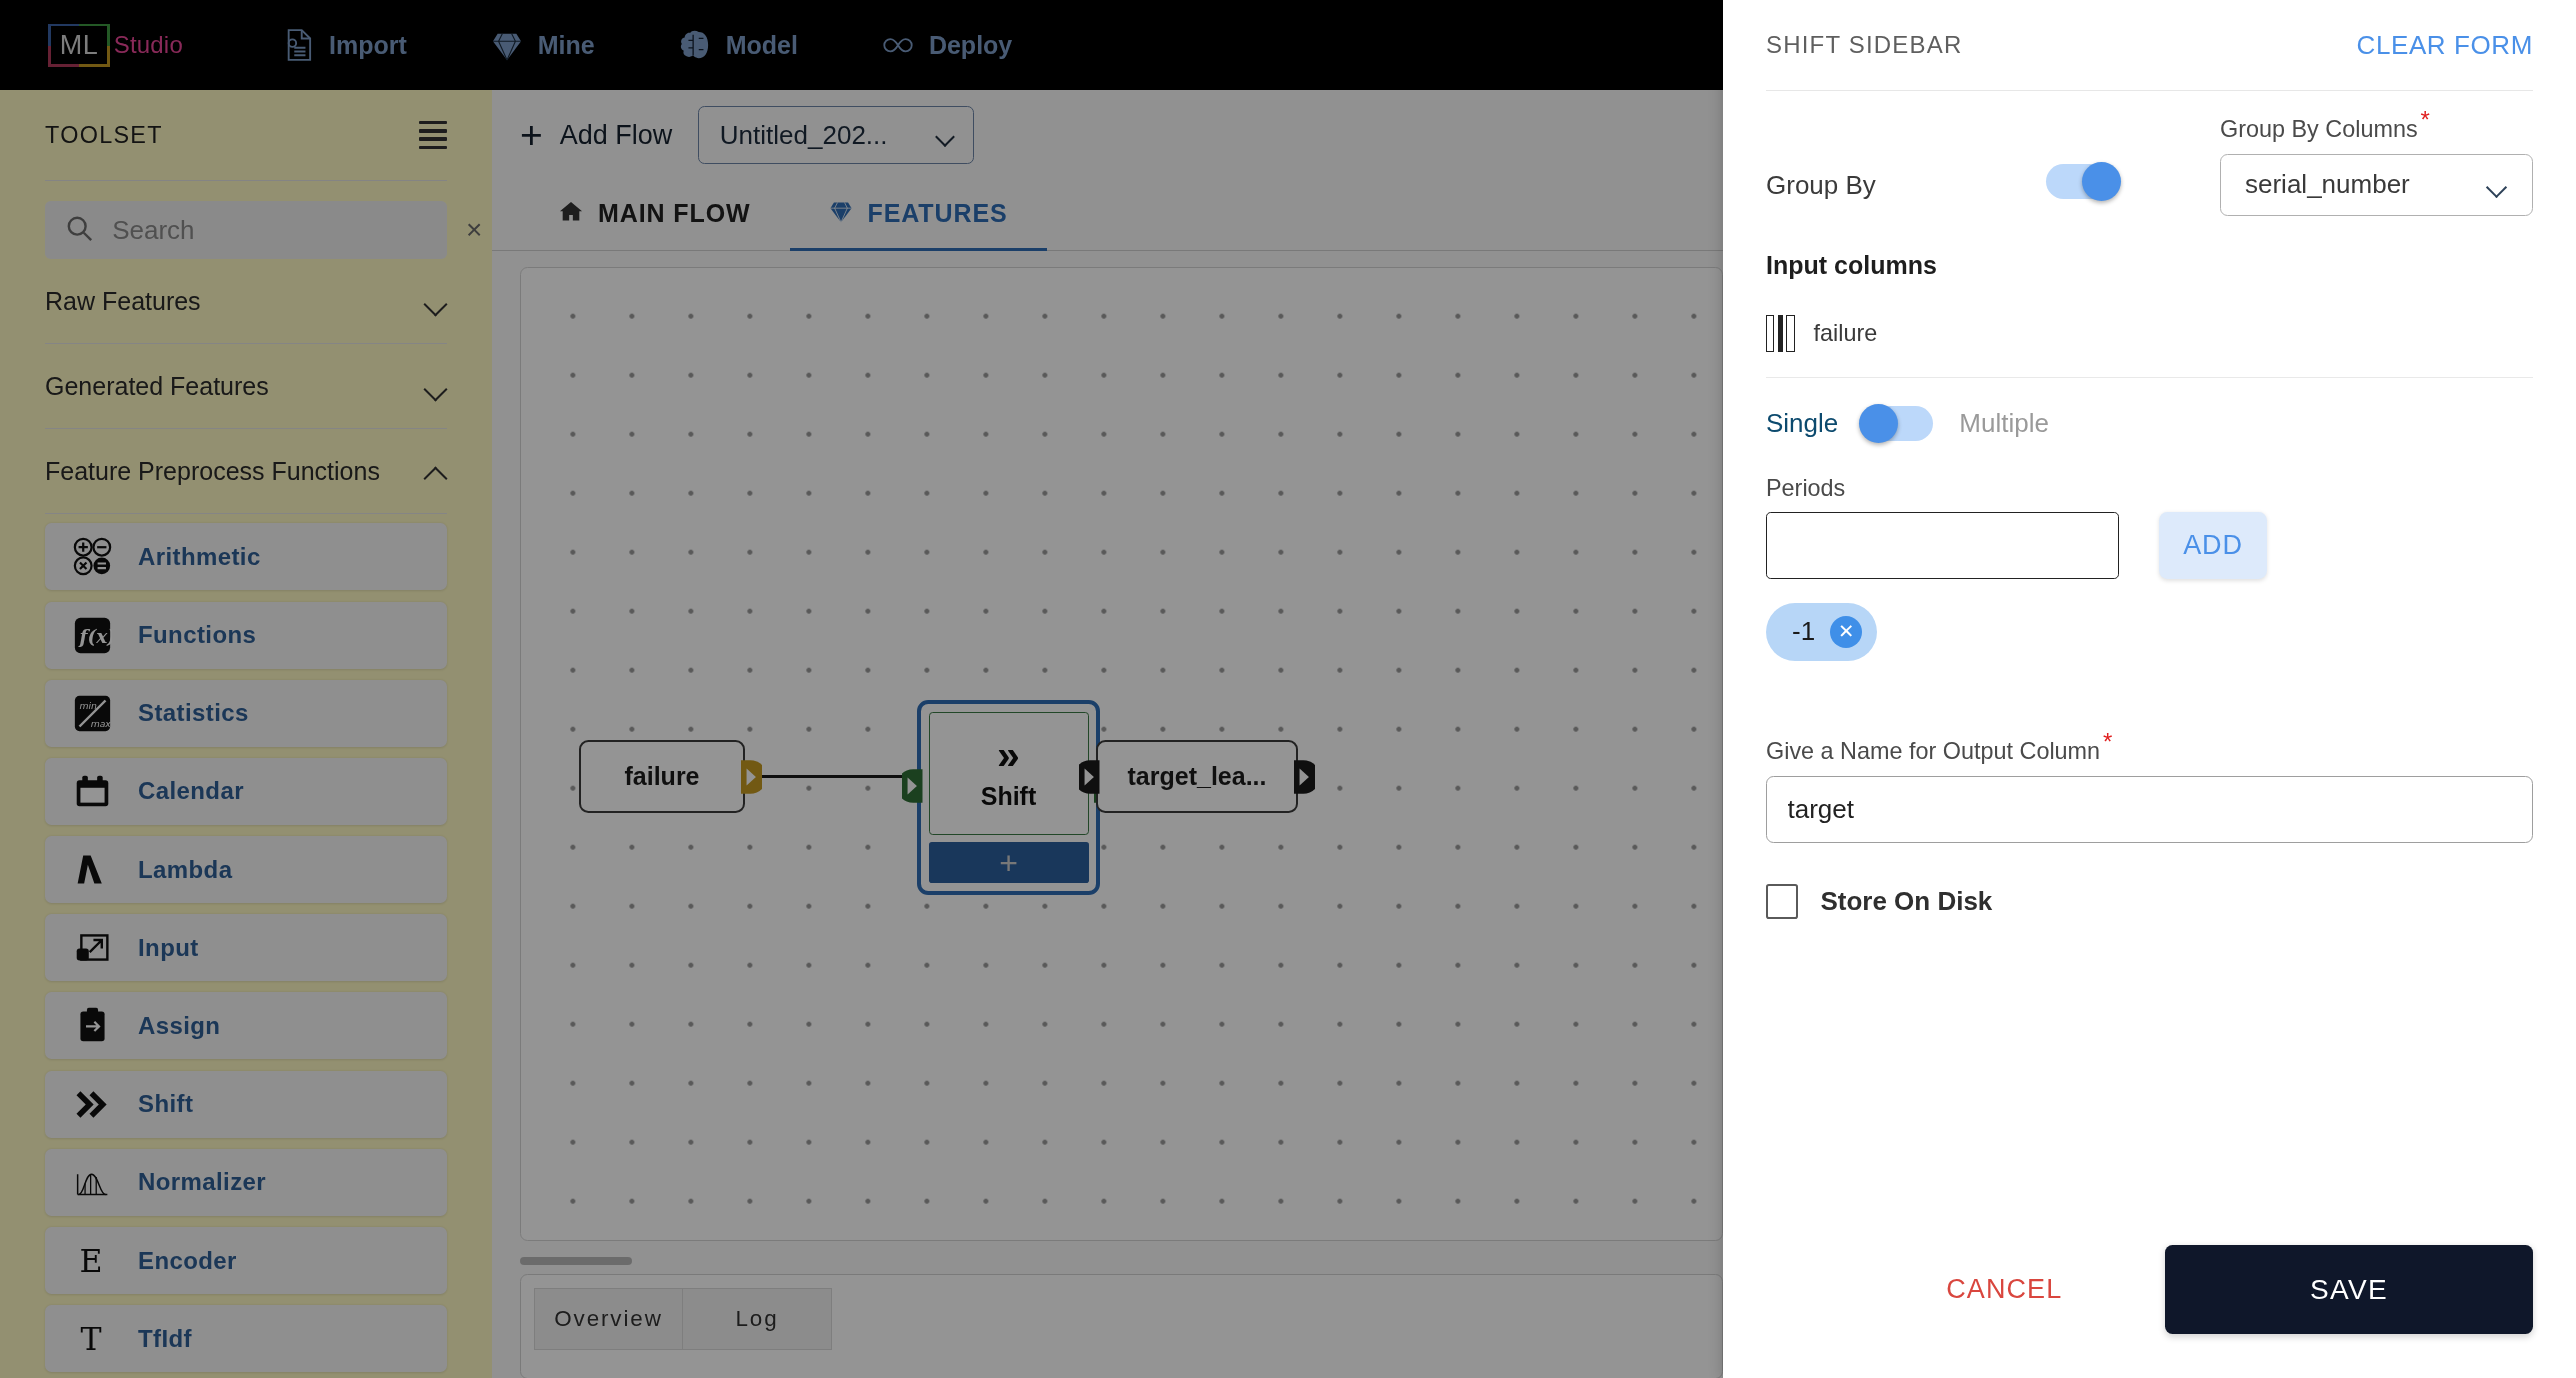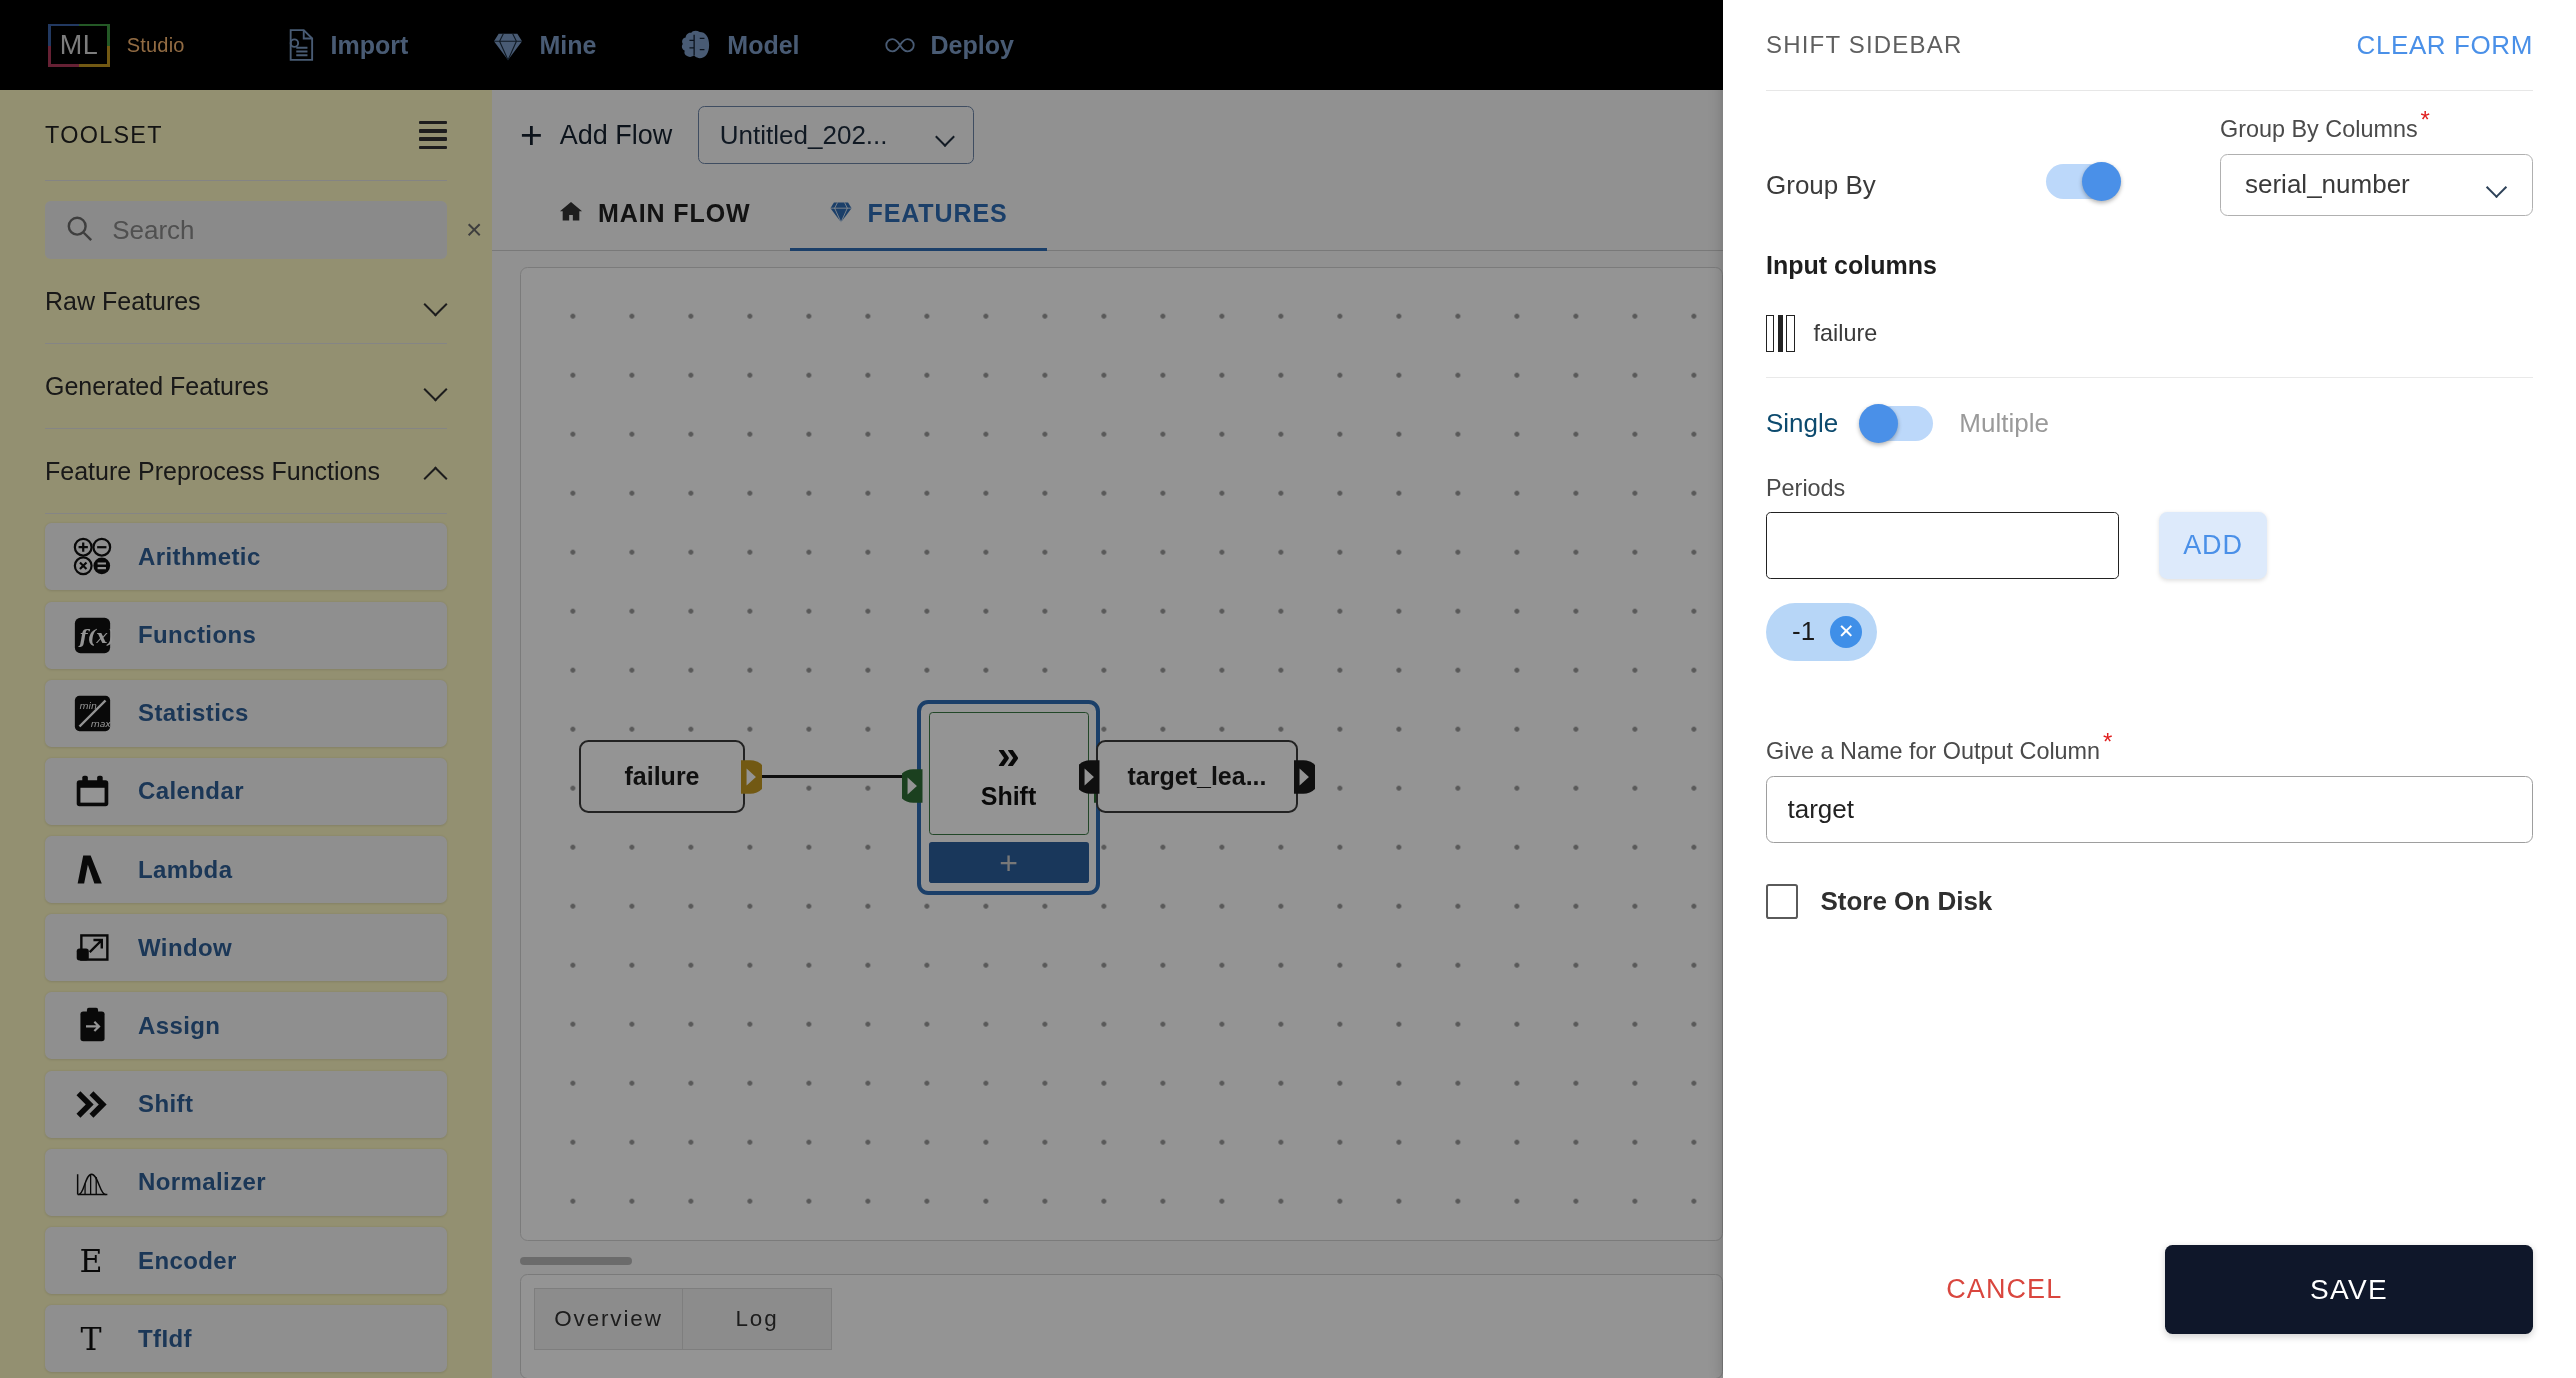--- a/index.html
+++ b/index.html
@@ -52,21 +52,21 @@
     position: absolute; height: 2.8px; left: 0; right: 0;
   }
   .brand-mark .bk-t { top: 0; background: linear-gradient(to right, #3b63a8 0 50%, #3f9a42 50% 100%); }
   .brand-mark .bk-b { bottom: 0; background: linear-gradient(to right, #b03a5b 0 50%, #c49a22 50% 100%); }
   .brand-ml {
     position: absolute; left: 0; right: 0; top: 0; bottom: 0;
     display: flex; align-items: center; justify-content: center;
     color: #d8d8d8; font-size: 27px; letter-spacing: 0.5px;
   }
   .brand-studio {
-    color: #fdba74; font-size: 20px; letter-spacing: 0.2px; margin-left: 13px;
+    color: #ec4899; font-size: 24px; letter-spacing: 0.2px;
   }
   .nav-item {
     display: flex; align-items: center; gap: 15px;
     color: #7e9ec9; font-size: 25px; font-weight: bold;
     margin-right: 84px;
     cursor: pointer;
   }
   .nav-item .nav-ic { width: 32px; height: 34px; display:flex; align-items:center; justify-content:center; }
   .nav-item .nav-ic svg { display:block; }
 
@@ -519,21 +519,21 @@
         </div>
 
         <div class="func-item">
           <span class="func-ic">
             <svg width="39" height="39" viewBox="0 0 42 42">
                 <rect x="9" y="8" width="28" height="26" fill="none" stroke="#111" stroke-width="2.6"></rect>
                 <path d="M18 26l12-12M22 13h9v9" stroke="#111" stroke-width="2.6" fill="none"></path>
                 <rect x="4" y="22" width="13" height="13" rx="3" fill="#111"></rect>
               </svg>
           </span>
-          <span class="func-label">Window</span>
+          <span class="func-label">Input</span>
         </div>
 
         <div class="func-item">
           <span class="func-ic">
             <svg width="39" height="39" viewBox="0 0 42 42">
                 <rect x="8" y="6" width="26" height="32" rx="3" fill="#111"></rect>
                 <rect x="15" y="2" width="12" height="7" rx="2" fill="#111"></rect>
                 <path d="M14 22h14M23 17l5 5-5 5" stroke="#fff" stroke-width="2.4" fill="none"></path>
               </svg>
           </span>

